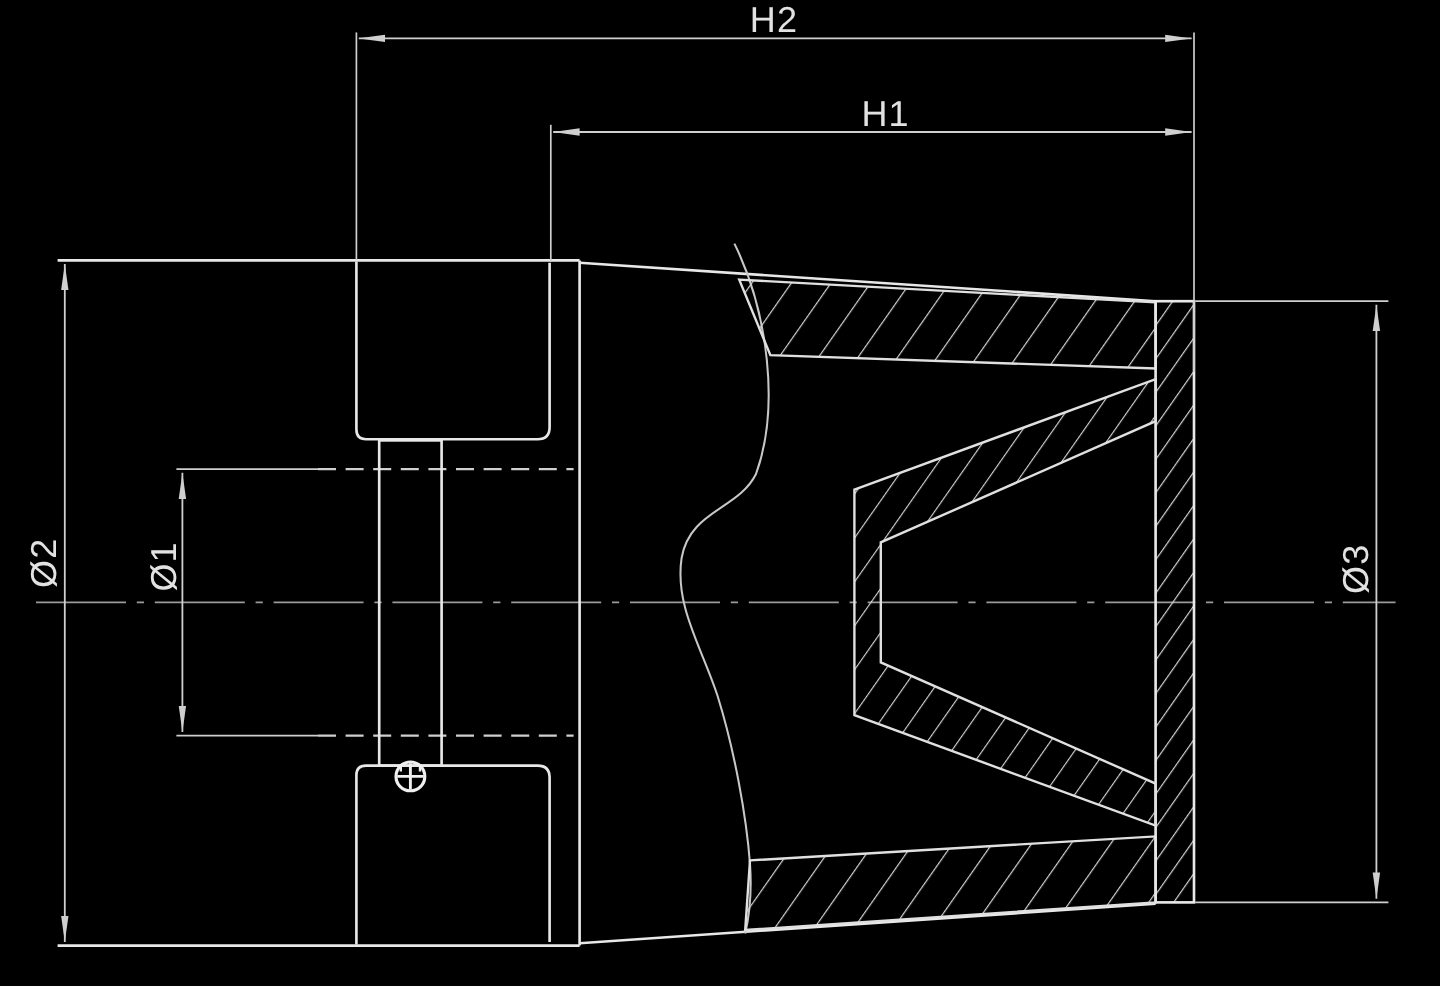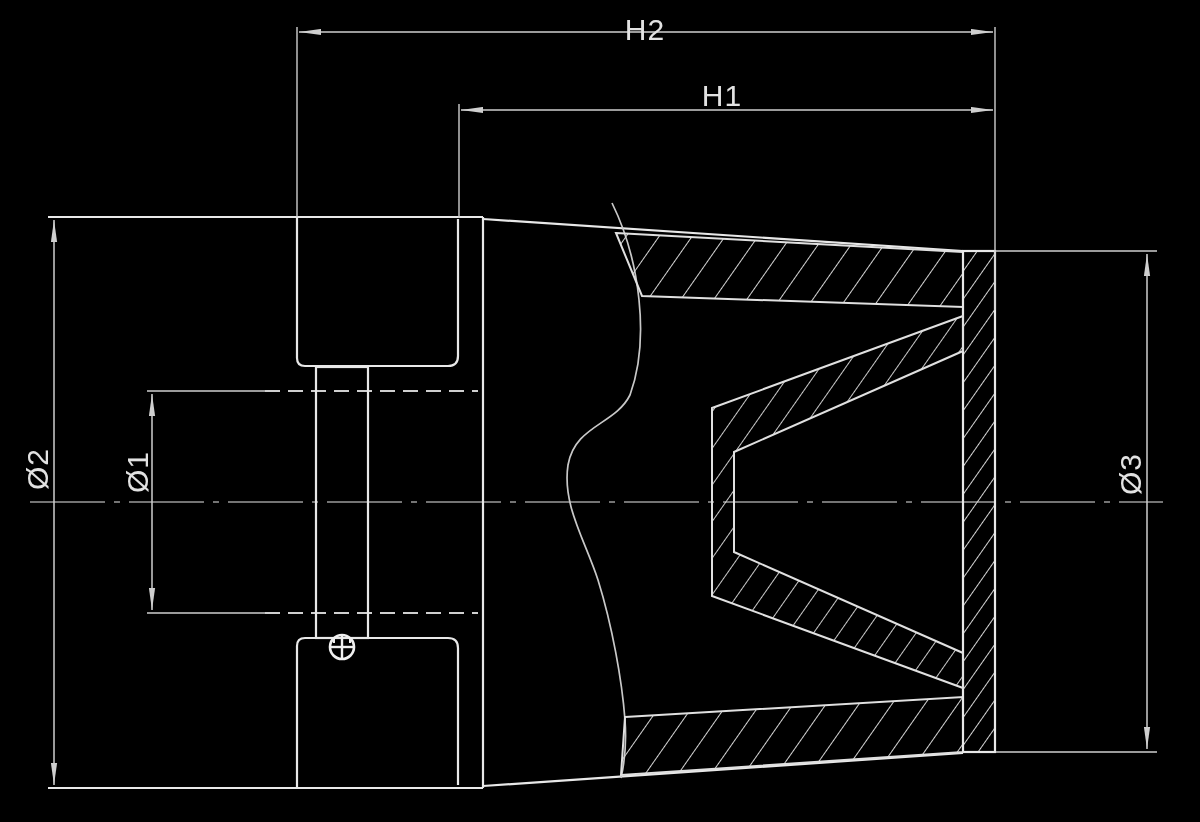--- a/index.html
+++ b/index.html
@@ -131,23 +131,23 @@
     <line x1="152" y1="394" x2="152" y2="610" stroke="#cfcfcf" stroke-width="1.5" marker-start="url(#arr)" marker-end="url(#arr)"></line>
   </g>
 
   <g>
     <line x1="996" y1="251" x2="1157" y2="251" stroke="#cfcfcf" stroke-width="1.4"></line>
     <line x1="996" y1="752" x2="1157" y2="752" stroke="#cfcfcf" stroke-width="1.4"></line>
     <line x1="1147" y1="254" x2="1147" y2="749" stroke="#cfcfcf" stroke-width="1.5" marker-start="url(#arr)" marker-end="url(#arr)"></line>
   </g>
 </svg>
 
-  <div class="dim-label" style="left:645px;top:30px;text-align:center;">H2</div>
+  <div class="dim-label" style="left:645px;top:18px;text-align:center;">H2</div>
 
-  <div class="dim-label" style="left:722px;top:96px;">H1</div>
+  <div class="dim-label" style="left:738px;top:96px;">H1</div>
 
   <div class="dim-label vertical" style="left:38px;top:469px;">Ø2</div>
 
   <div class="dim-label vertical" style="left:138px;top:472px;">Ø1</div>
 
   <div class="dim-label vertical" style="left:1131px;top:474px;">Ø3</div>
 
 </div>
 
 </body></html>

